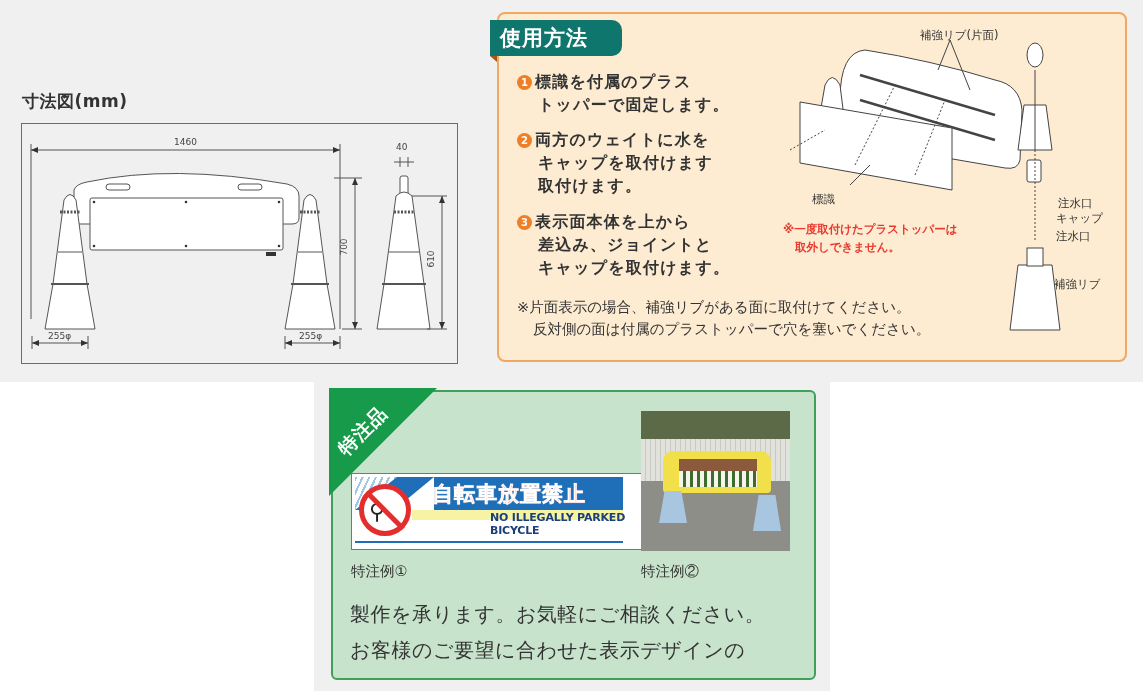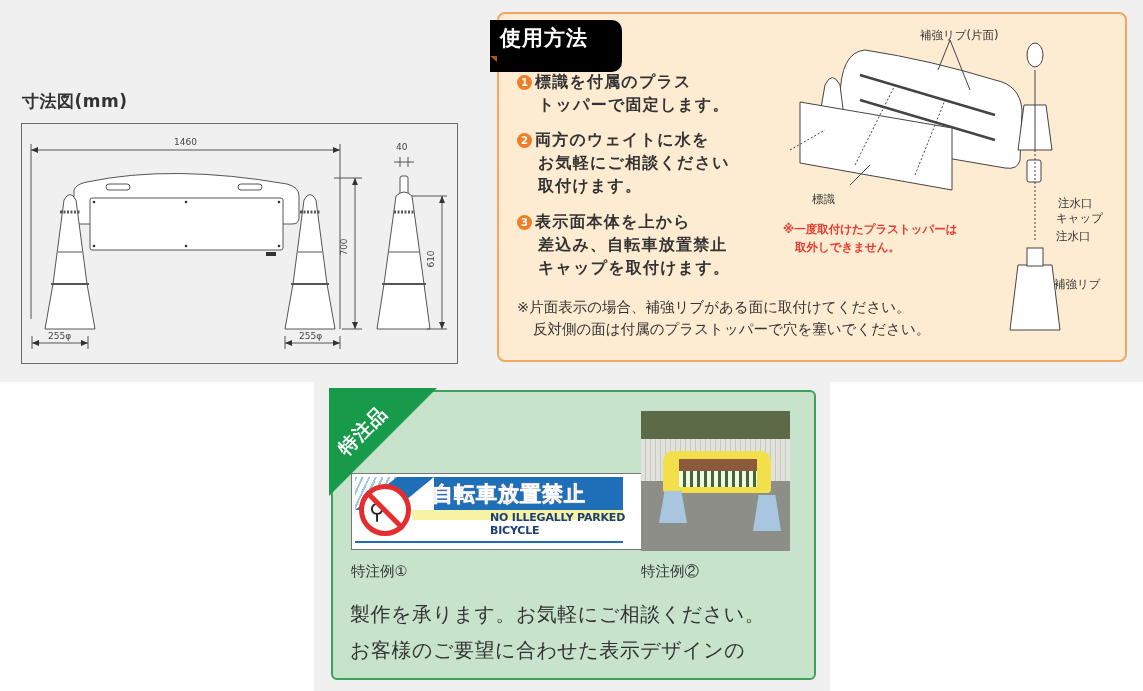--- a/index.html
+++ b/index.html
@@ -11,21 +11,21 @@
 
   
   .dim-title { position: absolute; left: 22px; top: 90px; font-size: 17px; font-weight: bold; color: #333; letter-spacing: 0.5px; }
   .dim-frame { position: absolute; left: 21px; top: 123px; width: 437px; height: 241px; border: 1.5px solid #6b6b6b; background: #eff0ef; }
   .dim-svg { position: absolute; left: 0; top: 0; }
   .dim-label { position: absolute; font-size: 9px; color: #444; }
   .dim-label.vert { transform: rotate(-90deg); transform-origin: center; }
 
   
   .usage-panel { position: absolute; left: 497px; top: 12px; width: 630px; height: 350px; background: #fdecd2; border: 2px solid #f0a862; border-radius: 8px; }
-  .usage-tag { position: absolute; left: 490px; top: 20px; width: 132px; height: 52px; background: #000000; border-radius: 0 10px 10px 0; color: #fff; font-size: 21px; font-weight: bold; padding: 4px 0 0 10px; letter-spacing: 1px; }
+  .usage-tag { position: absolute; left: 490px; top: 20px; width: 132px; height: 36px; background: #0f766e; border-radius: 0 10px 10px 0; color: #fff; font-size: 21px; font-weight: bold; padding: 4px 0 0 10px; letter-spacing: 1px; }
   .usage-tag-fold { position: absolute; left: 490px; top: 56px; width: 0; height: 0; border-top: 6px solid #a95514; border-left: 7px solid transparent; }
   .step { position: absolute; left: 517px; font-size: 16px; font-weight: bold; color: #333; line-height: 23px; letter-spacing: 1.2px; }
   .step .badge { display: inline-block; width: 15px; height: 15px; border-radius: 50%; background: #ef7f26; color: #fff; font-size: 10px; line-height: 15px; text-align: center; vertical-align: 1px; margin-right: 3px; letter-spacing: 0; }
   .step .line2 { display: block; padding-left: 21px; }
   .note { position: absolute; left: 517px; top: 296px; font-size: 14.5px; color: #333; line-height: 22px; }
   .note .l2 { display: block; padding-left: 16px; text-align: right; }
   .warn { position: absolute; left: 783px; top: 220px; font-size: 11.5px; color: #e8392f; line-height: 18px; font-weight: bold; }
   .warn .l2 { display: block; padding-left: 12px; }
   .callout { position: absolute; font-size: 11.5px; color: #333; }
 
@@ -137,26 +137,26 @@
 <div class="usage-panel"></div>
 <div class="usage-tag">使用方法</div>
 <div class="usage-tag-fold"></div>
 
 <div class="step" style="top:70px;">
   <span class="badge">1</span><span>標識を付属のプラス</span>
   <span class="line2">トッパーで固定します。</span>
 </div>
 <div class="step" style="top:128px;">
   <span class="badge">2</span><span>両方のウェイトに水を</span>
-  <span class="line2">お気軽にご相談ください</span>
+  <span class="line2">キャップを取付けます</span>
   <span class="line2">取付けます。</span>
 </div>
 <div class="step" style="top:210px;">
   <span class="badge">3</span><span>表示面本体を上から</span>
-  <span class="line2">差込み、自転車放置禁止</span>
+  <span class="line2">差込み、ジョイントと</span>
   <span class="line2">キャップを取付けます。</span>
 </div>
 
 <div class="note">
   <span>※片面表示の場合、補強リブがある面に取付けてください。</span>
   <span class="l2">反対側の面は付属のプラストッパーで穴を塞いでください。</span>
 </div>
 
 <svg style="position:absolute;left:770px;top:40px;" width="300" height="300" viewBox="0 0 300 300">
   <g fill="#fff" stroke="#444" stroke-width="1">

